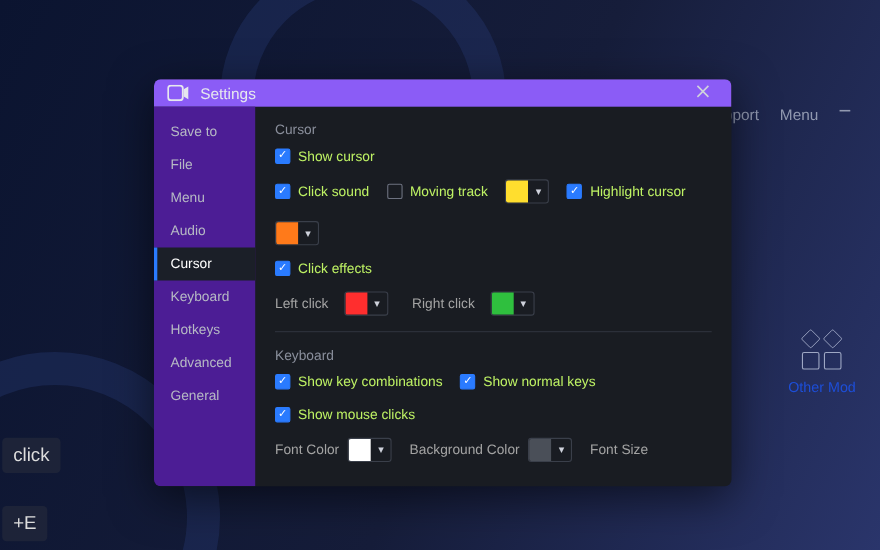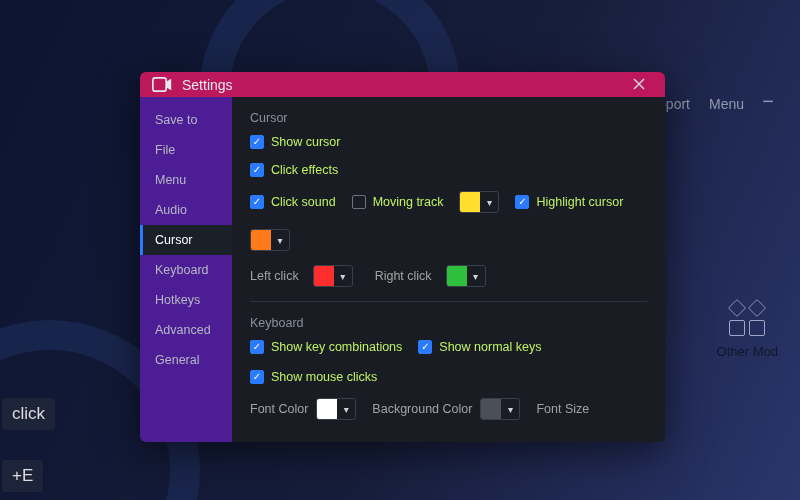--- a/index.html
+++ b/index.html
@@ -20,38 +20,38 @@
   .arc1 { width: 260px; height: 260px; top: -40px; left: 200px; }
   .arc2 { width: 300px; height: 300px; bottom: -120px; left: -100px; }
 
   
   .bg-chip {
     position: absolute; background: rgba(32,38,58,0.85);
     color: #ddd; font-size: 17px; padding: 6px 10px; border-radius: 4px;
   }
   .bg-menu { position: absolute; color: #9199b0; font-size: 14px; }
   .bg-minus { position:absolute; color:#9199b0; font-size:20px; }
-  .bg-other { position: absolute; right: 22px; top: 300px; color:#0f172a; font-size:13px; text-align:center;}
+  .bg-other { position: absolute; right: 22px; top: 300px; color:#1d4ed8; font-size:13px; text-align:center;}
   .bg-other .boxes { display:grid; grid-template-columns:16px 16px; gap:4px; margin:0 auto 8px; width:36px;}
   .bg-other .boxes span{width:16px;height:16px;border:1.5px solid #9ea7c4;border-radius:2px;display:block;}
   .bg-other .boxes span.d{transform:rotate(45deg) scale(.8);}
 
   .modal {
     position: absolute; left: 140px; top: 72px;
     width: 525px; height: 370px;
     background: #191c22;
     border-radius: 6px;
     box-shadow: 0 10px 40px rgba(0,0,0,0.55);
     display: flex; flex-direction: column;
     overflow: hidden;
   }
   .titlebar {
     display: flex; align-items: center;
     height: 40px; padding: 0 12px;
-    background: #be185d;
+    background: #8b5cf6;
   }
   .app-icon { width:20px; height:15px; margin-right:10px;}
   .title { font-size: 14px; color:#e6e8ee;}
   .spacer { flex:1;}
   .close { width:28px; text-align:center; color:#cfd2dc; cursor:pointer;}
 
   .body { flex:1; display:flex; }
   .sidebar {
     width: 92px; background:#4c1d95; padding-top:8px;
     display:flex; flex-direction:column;
@@ -145,45 +145,45 @@
       <div class="row">
         <label class="chk">
           <span class="box on"></span>
           <span class="lbl">Show cursor</span>
         </label>
       </div>
 
       <div class="row">
         <label class="chk">
           <span class="box on"></span>
-          <span class="lbl">Click effects</span>
-        </label>
-      </div>
-
-      <div class="row">
-        <label class="chk">
-          <span class="box on"></span>
           <span class="lbl">Click sound</span>
         </label>
         <label class="chk">
           <span class="box"></span>
           <span class="lbl">Moving track</span>
         </label>
         <span class="colorpick">
           <span class="sw" style="background:#ffde2e"></span>
           <span class="dd"></span>
         </span>
         <label class="chk">
           <span class="box on"></span>
           <span class="lbl">Highlight cursor</span>
         </label>
         <span class="colorpick">
           <span class="sw" style="background:#ff7a1a"></span>
           <span class="dd"></span>
         </span>
+      </div>
+
+      <div class="row">
+        <label class="chk">
+          <span class="box on"></span>
+          <span class="lbl">Click effects</span>
+        </label>
       </div>
 
       <div class="row loose">
         <span class="mini-lbl">Left click</span>
         <span class="colorpick">
           <span class="sw" style="background:#ff2e2e"></span>
           <span class="dd"></span>
         </span>
         <span class="mini-lbl">Right click</span>
         <span class="colorpick">

